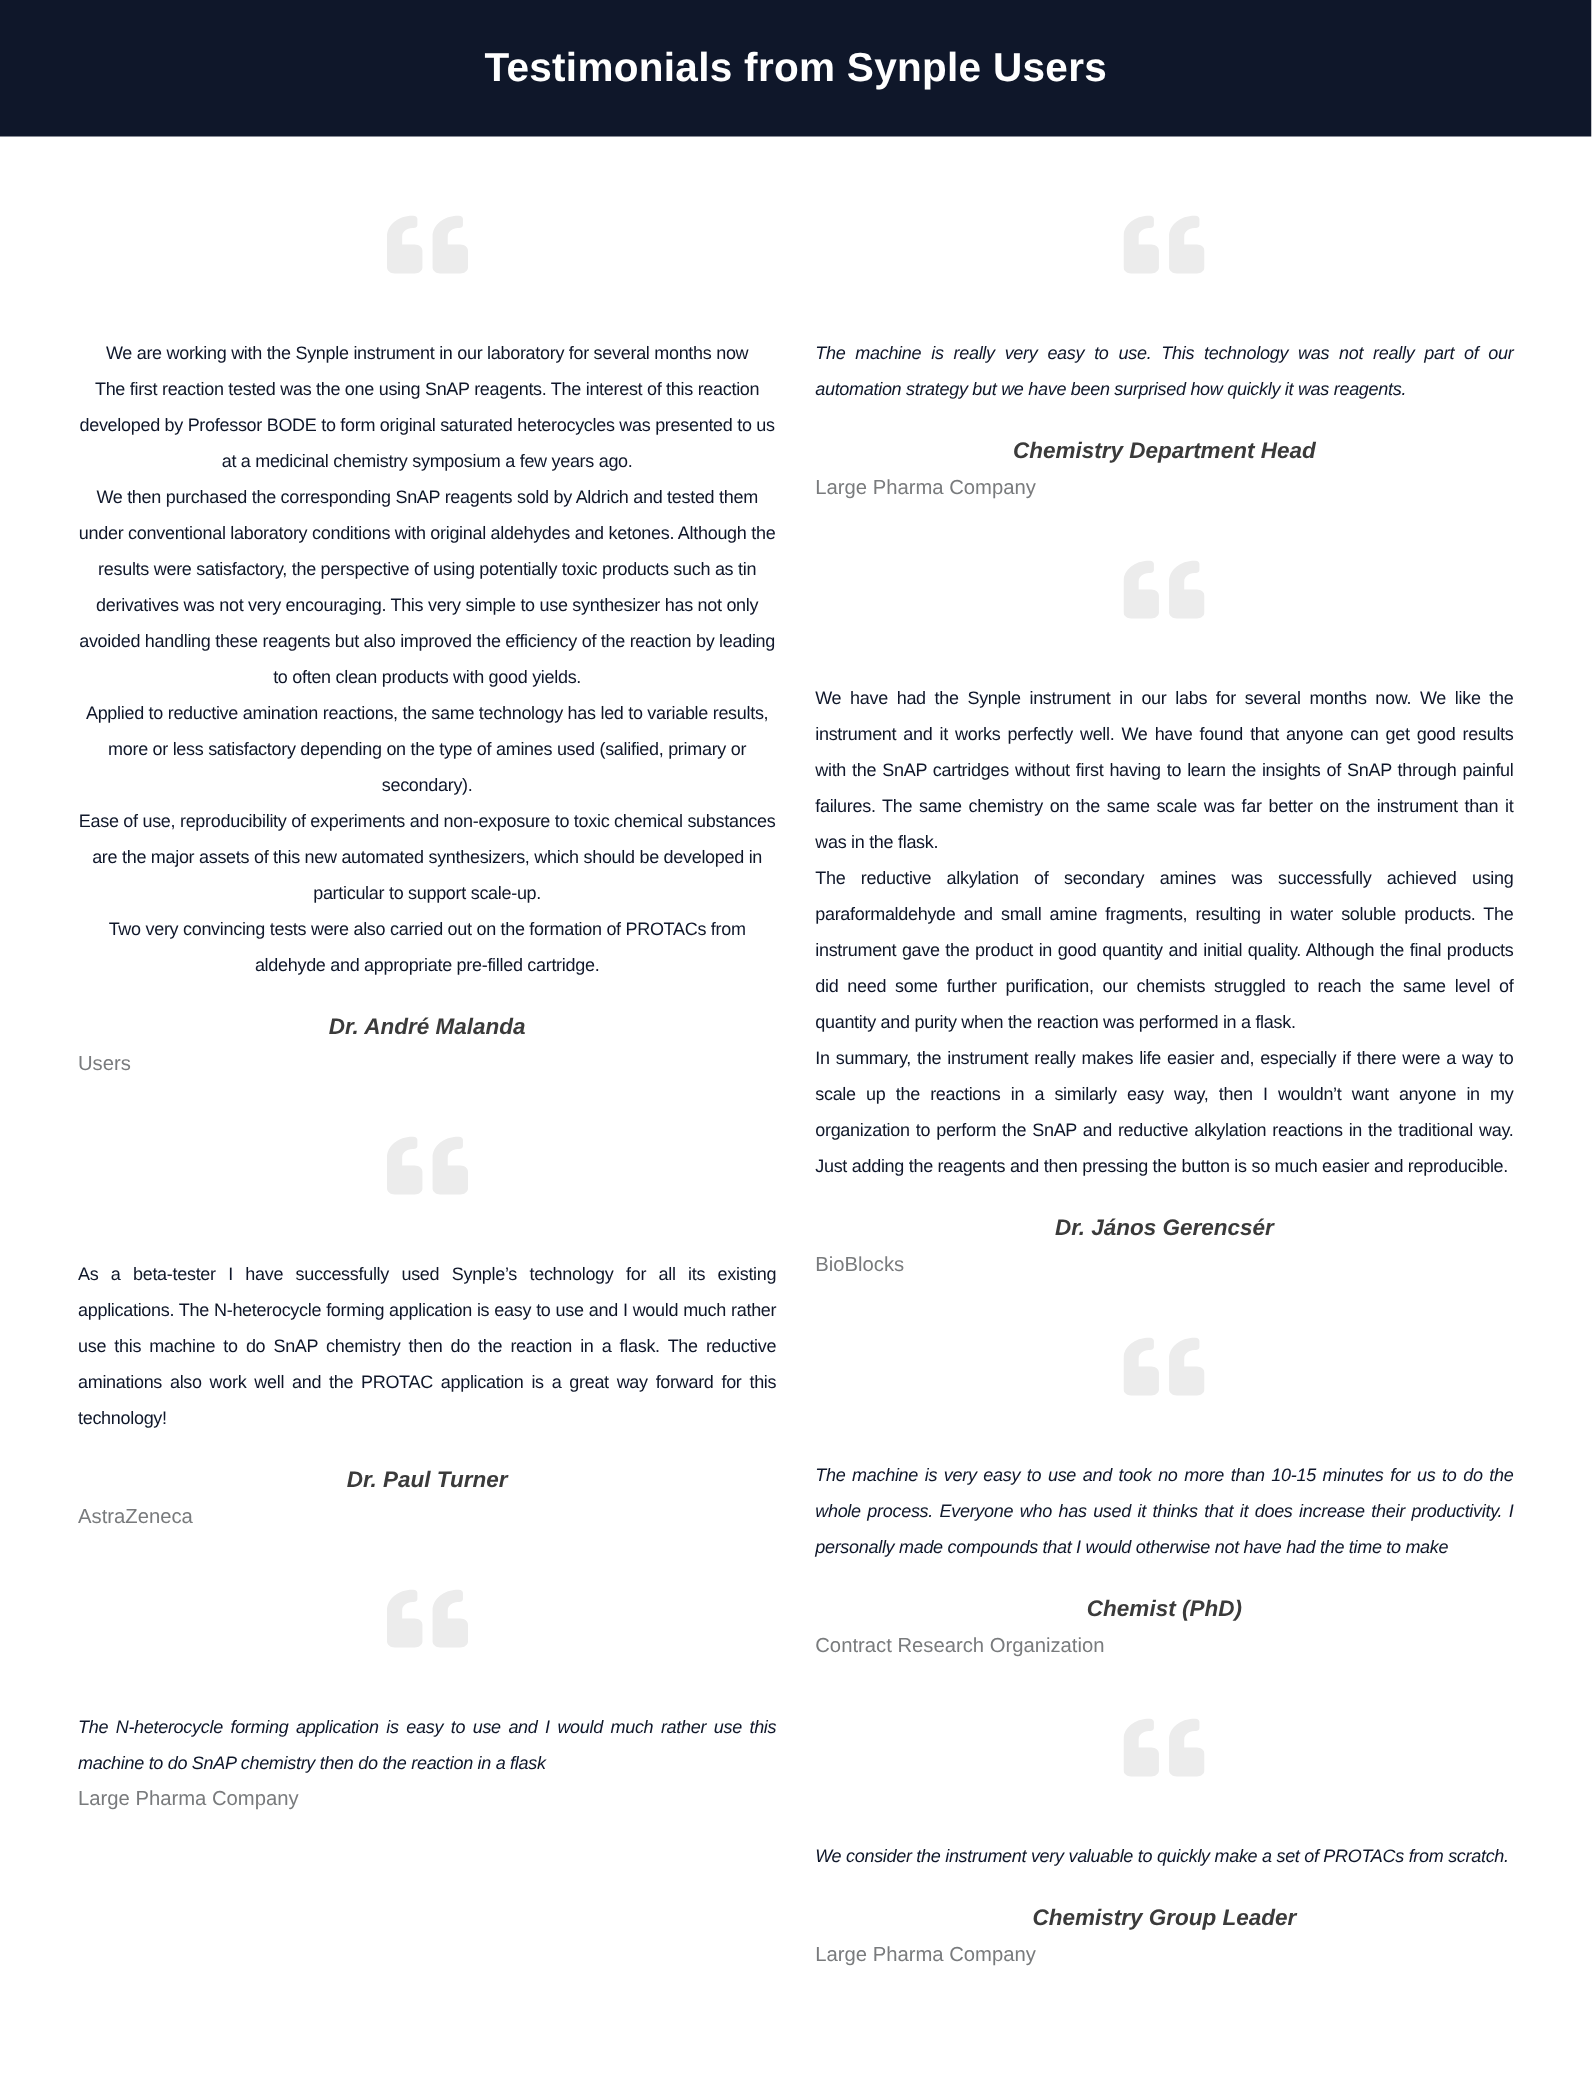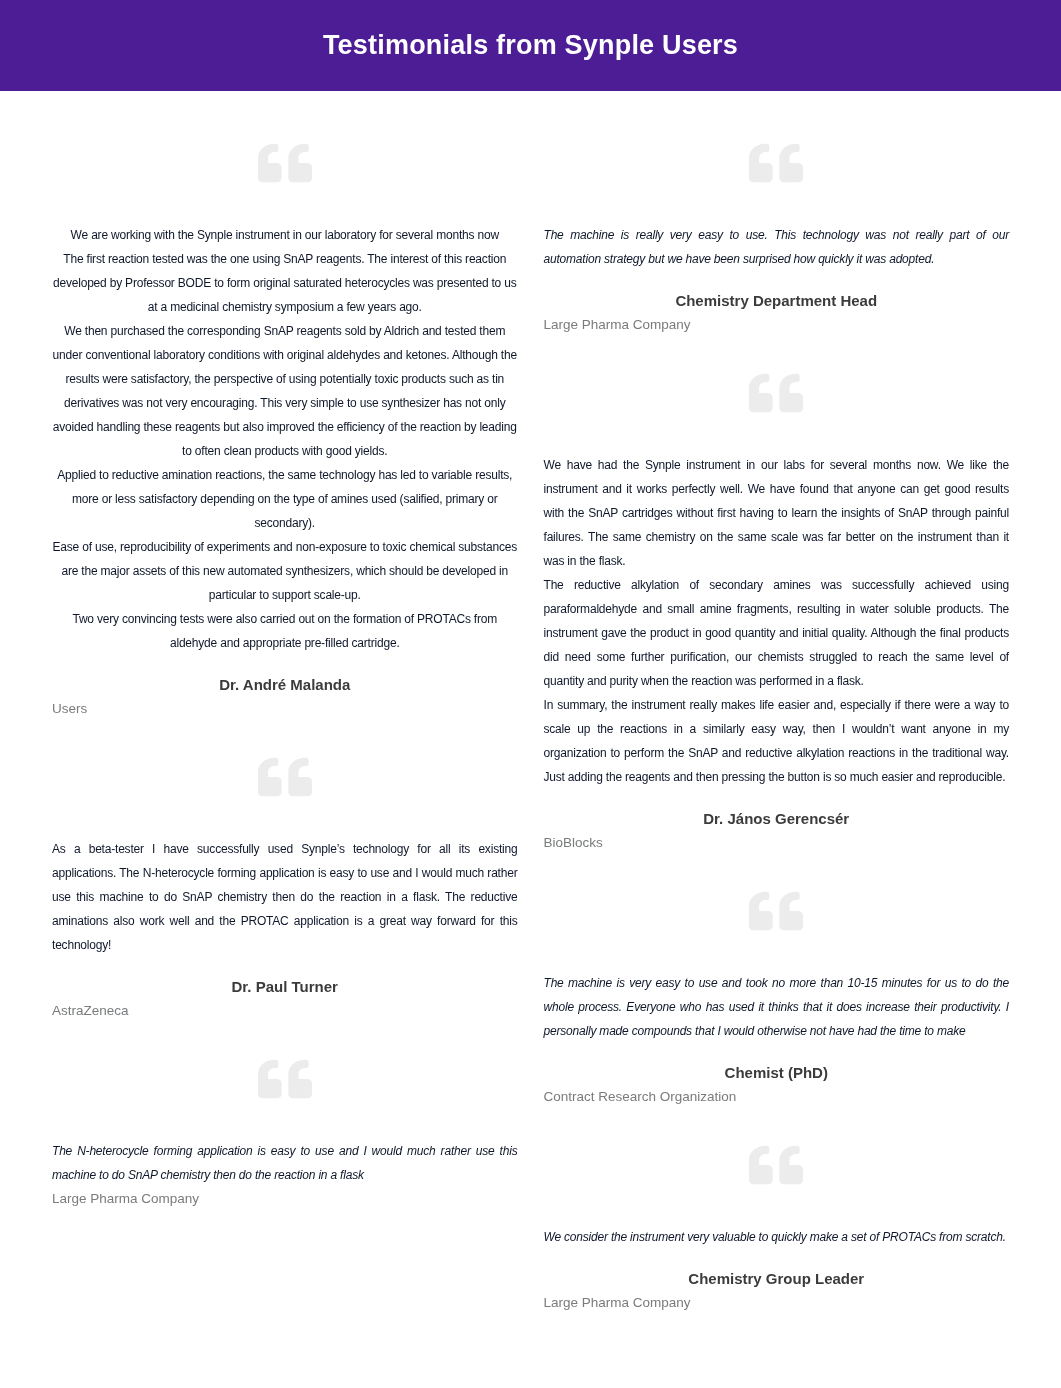--- a/index.html
+++ b/index.html
@@ -4,21 +4,21 @@
 <style>
   html, body { margin: 0; padding: 0; }
   body {
     width: 1061px;
     height: 1388px;
     overflow: hidden;
     background: #ffffff;
     font-family: "Liberation Sans", sans-serif;
   }
   .page-header {
-    background: #4c1d95;
+    background: #0f172a;
     height: 91px;
     display: flex;
     align-items: center;
     justify-content: center;
   }
   .page-title {
     margin: 0;
     color: #ffffff;
     font-size: 27px;
     font-weight: 700;
@@ -48,20 +48,21 @@
   .center  { text-align: center; }
   .justify { text-align: justify; }
   .italic  { font-style: italic; }
   .author {
     margin-top: 18px;
     text-align: center;
     font-weight: 700;
     color: #3b3b3b;
     font-size: 15px;
     line-height: 24px;
+    font-style: italic;
   }
   .company {
     color: #797b7d;
     font-size: 13.5px;
     line-height: 24px;
   }
 </style>
 </head>
 <body>
 
@@ -120,21 +121,21 @@
 
   <div class="col">
 
     <section class="card">
       <div class="qicon">
         <svg viewBox="0 0 512 512" width="54" height="44" preserveAspectRatio="none" aria-hidden="true">
             <path fill="#ececec" d="M464 256h-80v-64c0-35.3 28.7-64 64-64h8c13.3 0 24-10.7 24-24V56c0-13.3-10.7-24-24-24h-8c-88.4 0-160 71.6-160 160v240c0 26.5 21.5 48 48 48h128c26.5 0 48-21.5 48-48V304c0-26.5-21.5-48-48-48zm-288 0H96v-64c0-35.3 28.7-64 64-64h8c13.3 0 24-10.7 24-24V56c0-13.3-10.7-24-24-24h-8C71.6 32 0 103.6 0 192v240c0 26.5 21.5 48 48 48h128c26.5 0 48-21.5 48-48V304c0-26.5-21.5-48-48-48z"></path>
           </svg>
       </div>
       <div class="qtext justify italic">
-        <p>The machine is really very easy to use. This technology was not really part of our automation strategy but we have been surprised how quickly it was adopted.</p>
+        <p>The machine is really very easy to use. This technology was not really part of our automation strategy but we have been surprised how quickly it was reagents.</p>
       </div>
       <div class="author">Chemistry Department Head</div>
       <div class="company">Large Pharma Company</div>
     </section>
 
     <section class="card">
       <div class="qicon">
         <svg viewBox="0 0 512 512" width="54" height="44" preserveAspectRatio="none" aria-hidden="true">
             <path fill="#ececec" d="M464 256h-80v-64c0-35.3 28.7-64 64-64h8c13.3 0 24-10.7 24-24V56c0-13.3-10.7-24-24-24h-8c-88.4 0-160 71.6-160 160v240c0 26.5 21.5 48 48 48h128c26.5 0 48-21.5 48-48V304c0-26.5-21.5-48-48-48zm-288 0H96v-64c0-35.3 28.7-64 64-64h8c13.3 0 24-10.7 24-24V56c0-13.3-10.7-24-24-24h-8C71.6 32 0 103.6 0 192v240c0 26.5 21.5 48 48 48h128c26.5 0 48-21.5 48-48V304c0-26.5-21.5-48-48-48z"></path>
           </svg>

